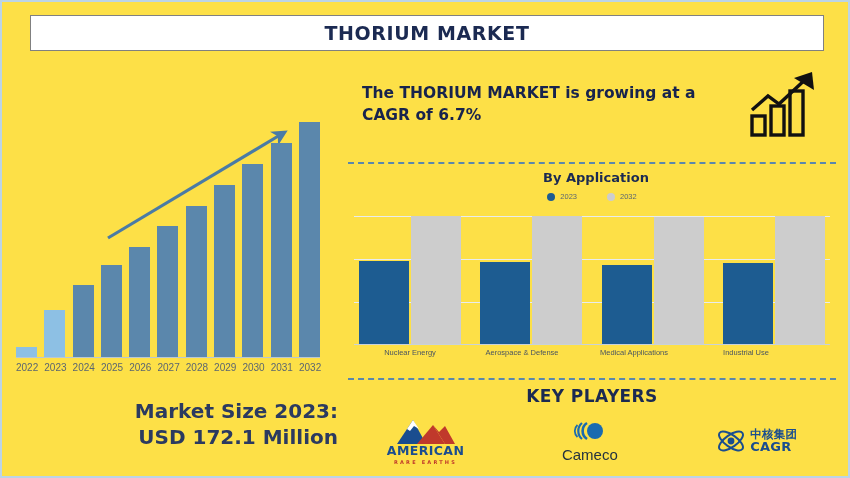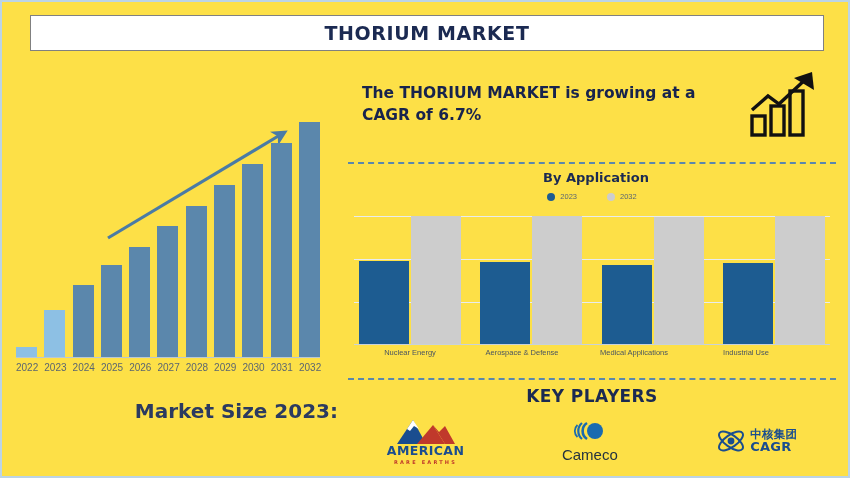--- a/index.html
+++ b/index.html
@@ -417,20 +417,21 @@
         <div class="year-label">2028</div>
         <div class="year-label">2029</div>
         <div class="year-label">2030</div>
         <div class="year-label">2031</div>
         <div class="year-label">2032</div>
       </div>
     </div>
 
     <div id="market-size">
       <div>Market Size 2023:</div>
+      <div>USD 172.1 Million</div>
     </div>
   </div>
 
   <div id="right-panel">
 
     <div id="headline">The THORIUM MARKET is growing at a CAGR of 6.7%</div>
 
     <svg id="growth-icon" viewBox="0 0 82 72">
       <rect x="6" y="50" width="13" height="19" fill="none" stroke="#111111" stroke-width="3.4"></rect>
       <rect x="25" y="40" width="13" height="29" fill="none" stroke="#111111" stroke-width="3.4"></rect>

